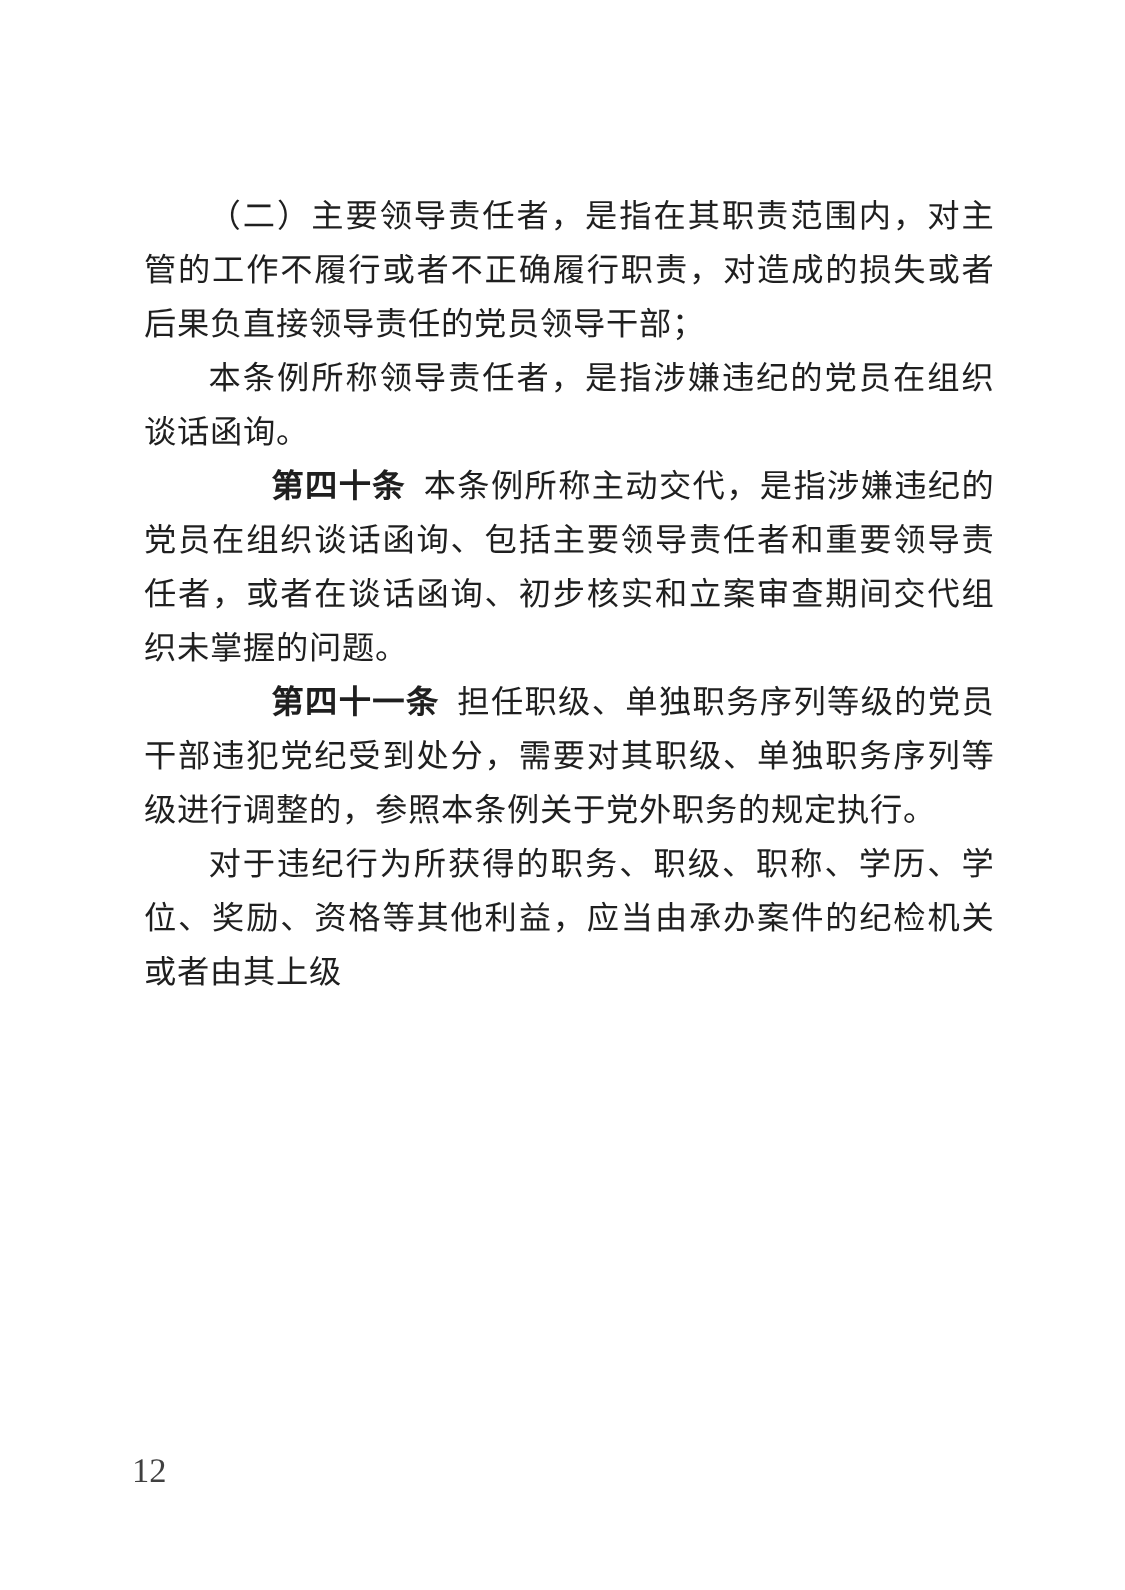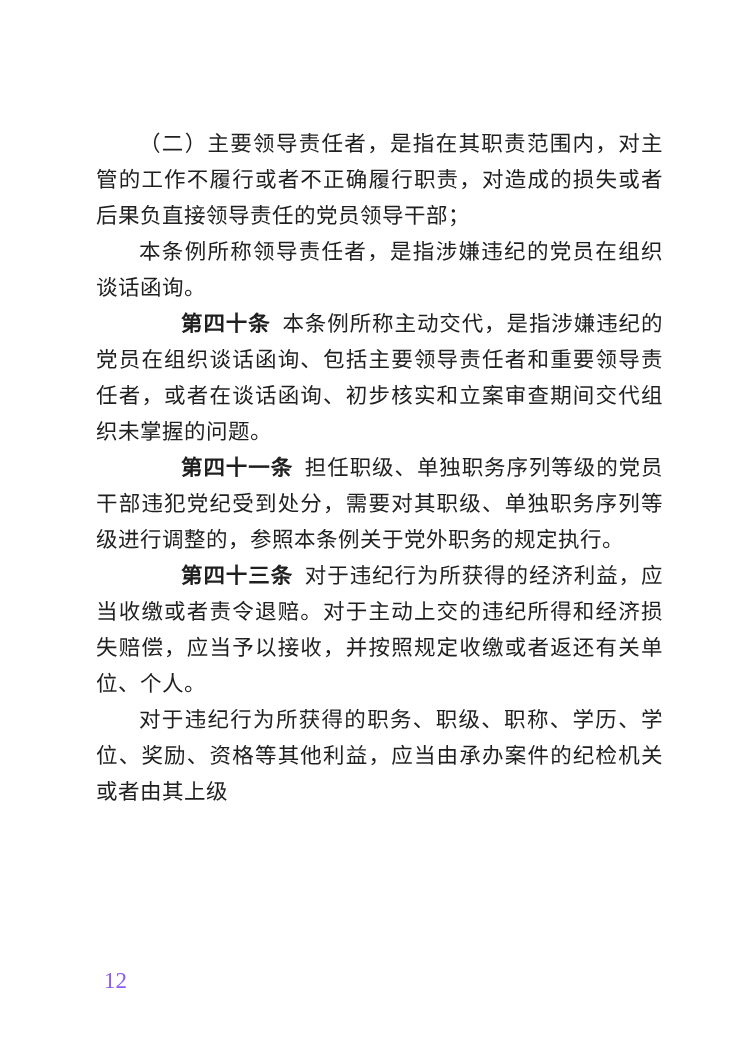--- a/index.html
+++ b/index.html
@@ -40,24 +40,24 @@
     font-weight: bold;
     margin-right: 0.55em;
     margin-left: 42px;
   }
   .term:empty {
     display: none;
     margin-right: 0;
   }
   .page-number {
     position: absolute;
-    left: 104px;
+    left: 88px;
     top: 968px;
     font-size: 23px;
-    color: #8b5cf6;
+    color: #404040;
     font-family: "Liberation Serif", "DejaVu Serif", serif;
   }
 </style>
 </head>
 <body>
 
 <div class="page">
 
   <div class="content">
 
@@ -72,23 +72,20 @@
 
     <p class="para">
       <span class="term">第四十条</span><span>本条例所称主动交代，是指涉嫌违纪的党员在组织谈话函询、包括主要领导责任者和重要领导责任者，或者在谈话函询、初步核实和立案审查期间交代组织未掌握的问题。</span>
     </p>
 
     <p class="para">
       <span class="term">第四十一条</span><span>担任职级、单独职务序列等级的党员干部违犯党纪受到处分，需要对其职级、单独职务序列等级进行调整的，参照本条例关于党外职务的规定执行。</span>
     </p>
 
 
-    <p class="para">
-      <span class="term">第四十三条</span><span>对于违纪行为所获得的经济利益，应当收缴或者责令退赔。对于主动上交的违纪所得和经济损失赔偿，应当予以接收，并按照规定收缴或者返还有关单位、个人。</span>
-    </p>
 
     <p class="para">
       <span>对于违纪行为所获得的职务、职级、职称、学历、学位、奖励、资格等其他利益，应当由承办案件的纪检机关或者由其上级</span>
     </p>
 
   </div>
 
   <div class="page-number">12</div>
 
 </div>

